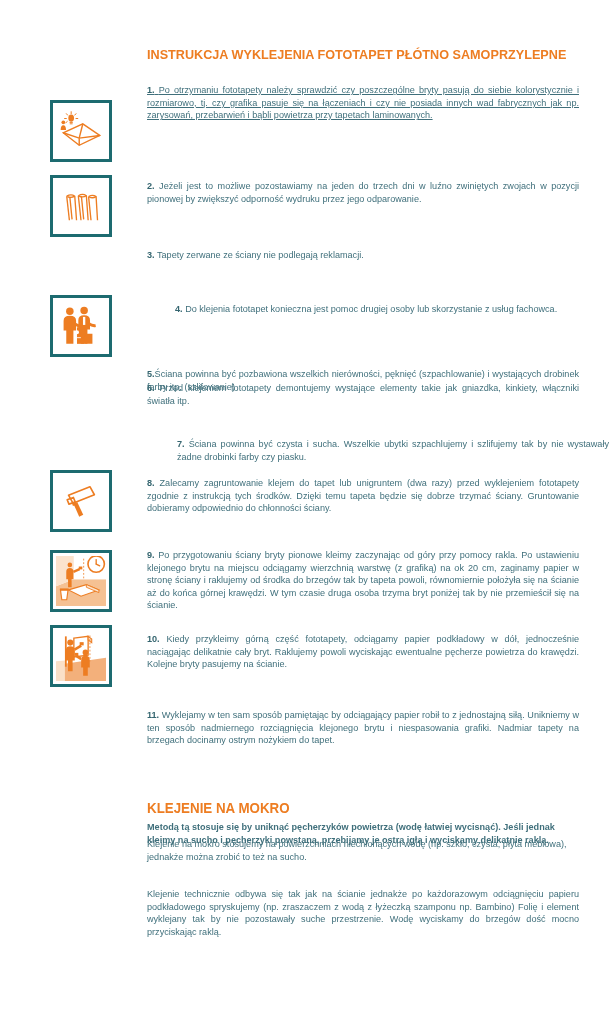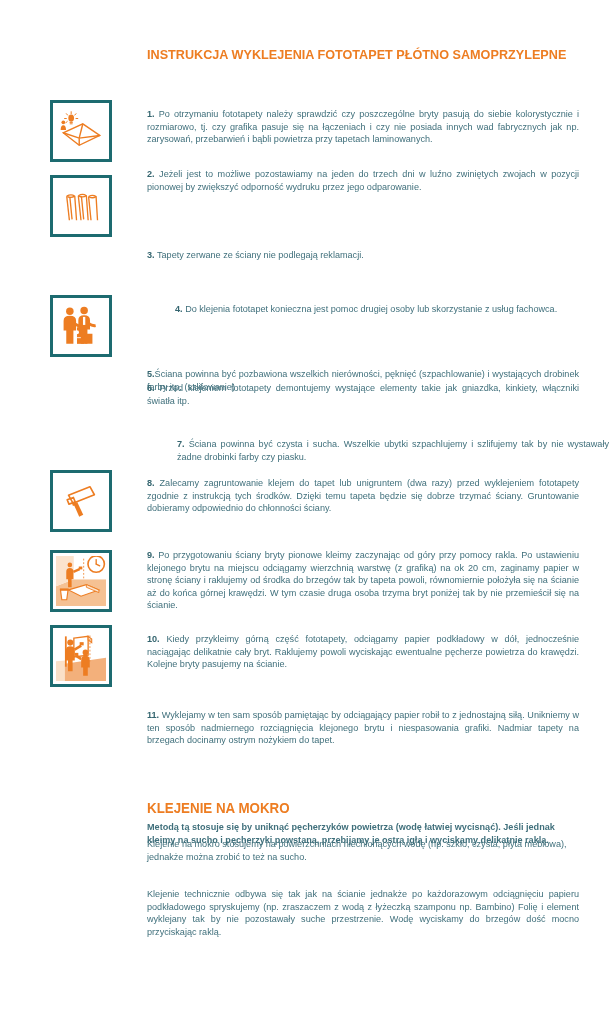--- a/index.html
+++ b/index.html
@@ -115,21 +115,21 @@
           <path d="M11.2 18.6 L12.6 17.4"></path>
         </g>
         <g fill="#ed7d22">
           <circle cx="8.2" cy="18.2" r="2.1"></circle>
           <path d="M5.2 27 q0-5.4 3-5.4 q3 0 3 5.4 z"></path>
         </g>
       </svg>
     </div>
   </div>
 
-  <div class="para" style="top:108px;">
+  <div class="para" style="top:84px;text-decoration:underline;">
     <b>1.</b>
     <span>Po otrzymaniu fototapety należy sprawdzić czy poszczególne bryty pasują do siebie kolorystycznie i rozmiarowo, tj. czy grafika pasuje się na łączeniach i czy nie posiada innych wad fabrycznych jak np. zarysowań, przebarwień i bąbli powietrza przy tapetach laminowanych.</span>
   </div>
 
   <div class="icon-frame" style="left:50px; top:175px;">
     <div class="inner">
       <svg viewBox="0 0 56 56">
         <g fill="none" stroke="#ed7d22" stroke-width="1.5">
           <path d="M12 17 q5-3 9 0 L23 44"></path>
           <path d="M12 17 L15 44"></path>
@@ -140,21 +140,21 @@
           <path d="M28.5 17.3 L31 43"></path>
           <path d="M34 16.5 q-4 2.4-8.2 0.4"></path>
           <path d="M36.5 17.5 q4.6-2.8 8.4 0 L46.5 44"></path>
           <path d="M36.5 17.5 L39.2 44"></path>
           <path d="M44.9 17.5 q-3.8 2.4-7.8 0.4"></path>
         </g>
       </svg>
     </div>
   </div>
 
-  <div class="para" style="top:168px;">
+  <div class="para" style="top:180px;">
     <b>2.</b>
     <span>Jeżeli jest to możliwe pozostawiamy na jeden do trzech dni w luźno zwiniętych zwojach w pozycji pionowej by zwiększyć odporność wydruku przez jego odparowanie.</span>
   </div>
 
   <div class="para noj" style="top:249px;">
     <b>3.</b>
     <span>Tapety zerwane ze ściany nie podlegają reklamacji.</span>
   </div>
 
   <div class="icon-frame" style="left:50px; top:295px;">

